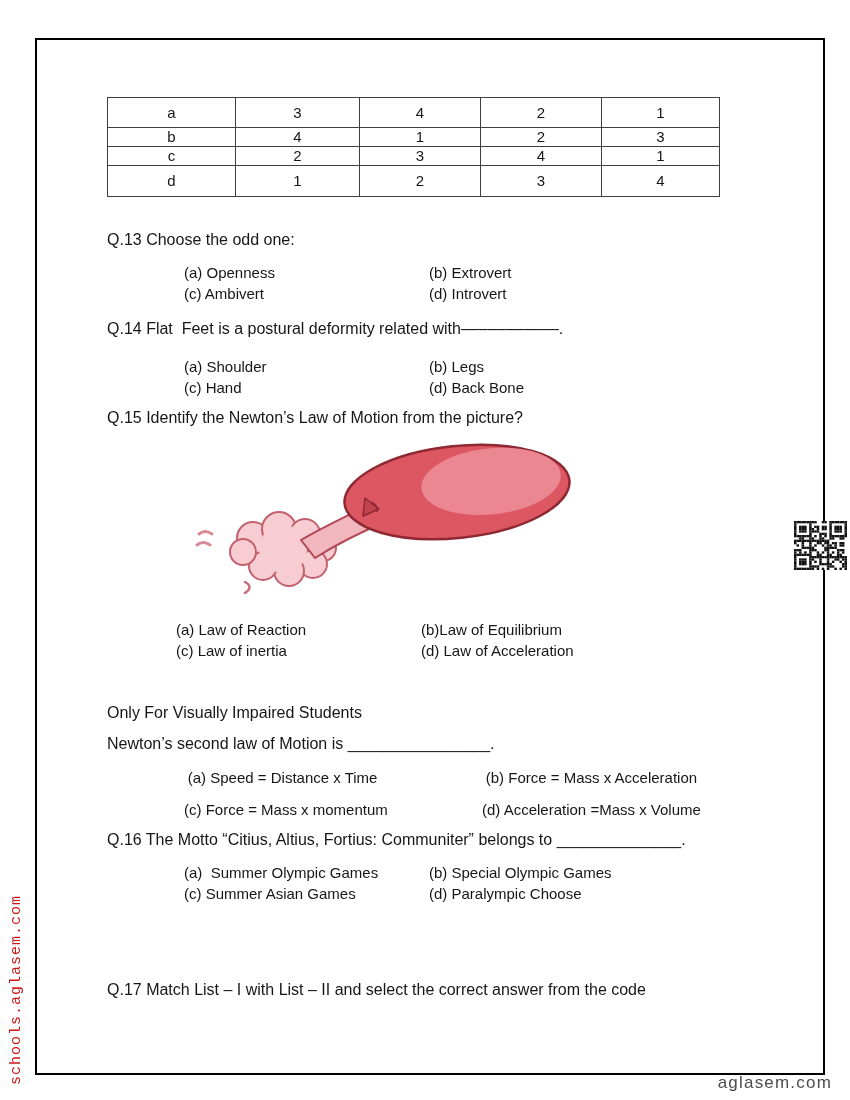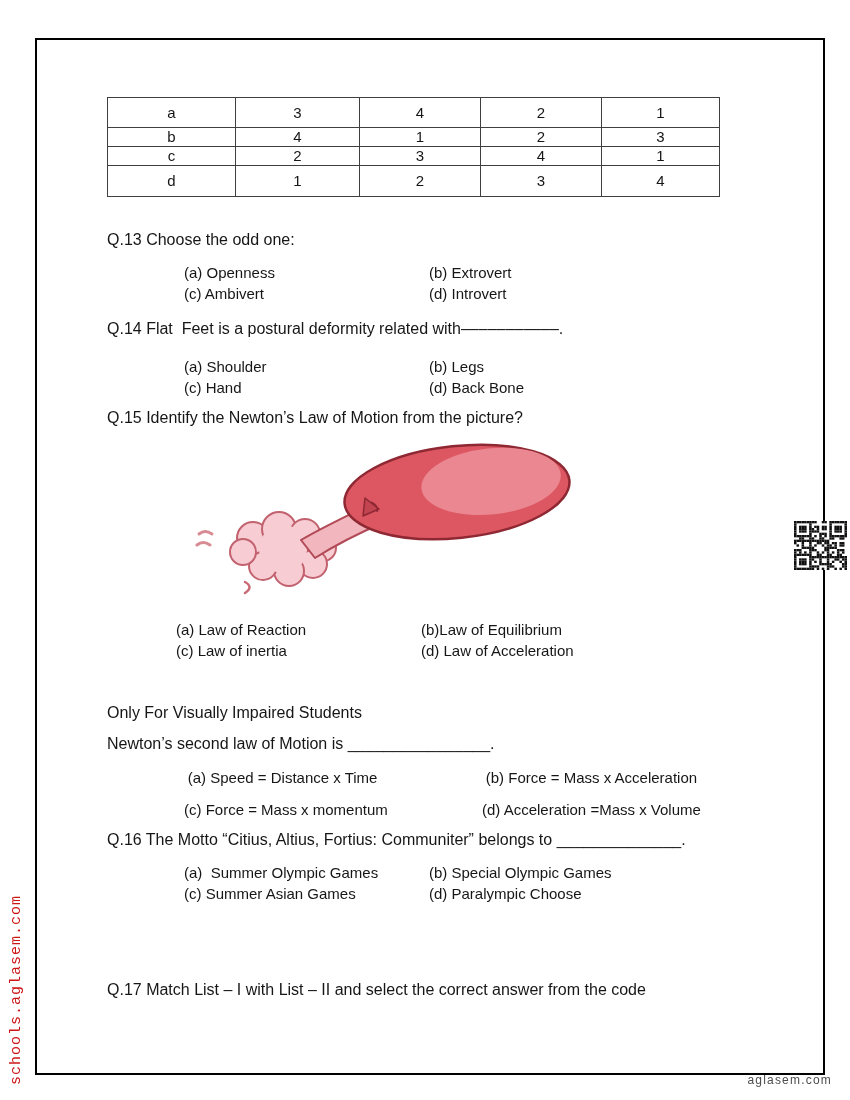--- a/index.html
+++ b/index.html
@@ -12,21 +12,21 @@
   table.ans{border-collapse:collapse;table-layout:fixed;}
   table.ans td{border:1px solid #3f3f3f;text-align:center;font-size:15px;line-height:16px;padding:1px 2px;vertical-align:middle;background:#fff;}
   td.va-t{vertical-align:top;}
   td.va-b{vertical-align:bottom;}
   .opt-row{display:flex;font-size:15px;line-height:21px;margin-left:24px;}
   .opt-row .opt{white-space:pre;}
   .opt-row .c1{width:245px;flex:0 0 auto;}
   .opt-row.wide .c1{width:298px;}
   .vgap{margin-bottom:11px;justify-content:center;}
   .watermark{position:absolute;left:8px;top:1085px;transform:rotate(-90deg);transform-origin:0 0;font-family:"Liberation Mono","DejaVu Sans Mono",monospace;font-size:15px;color:#cc1616;letter-spacing:1px;white-space:pre;}
-  .footer-brand{position:absolute;right:18px;top:1073px;font-size:12px;color:#4d4d4d;letter-spacing:1.2px;}
+  .footer-brand{position:absolute;right:18px;top:1073px;font-size:17px;color:#4d4d4d;letter-spacing:1.2px;}
   .qr{position:absolute;left:794px;top:521px;width:53px;height:49px;background:#fff;}
   .qr svg{display:block;width:53px;height:49px;}
 </style>
 </head>
 <body>
 
 <div class="page">
 
   <div class="frame"></div>
 

